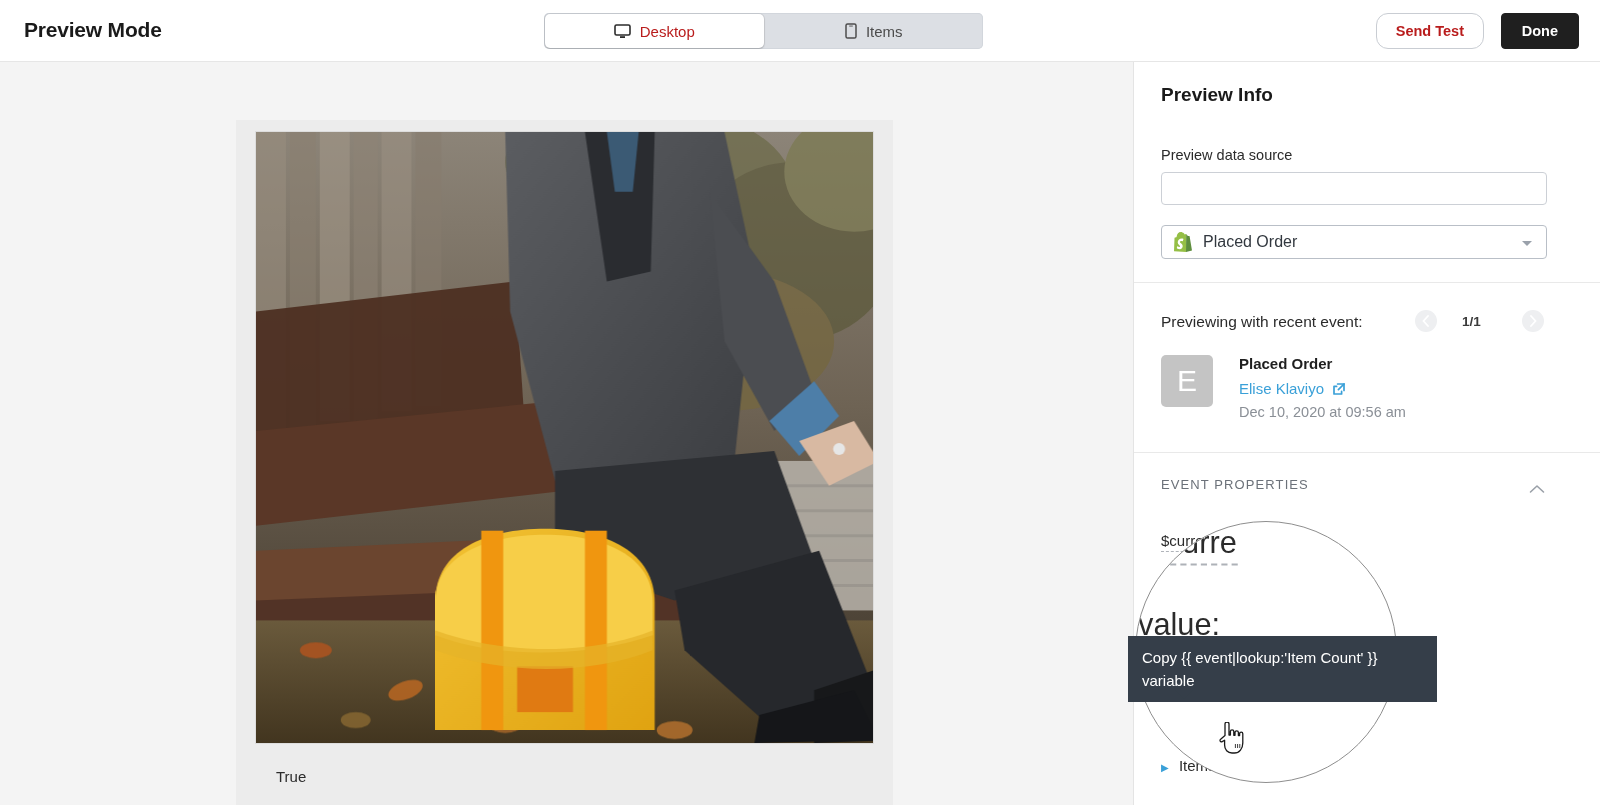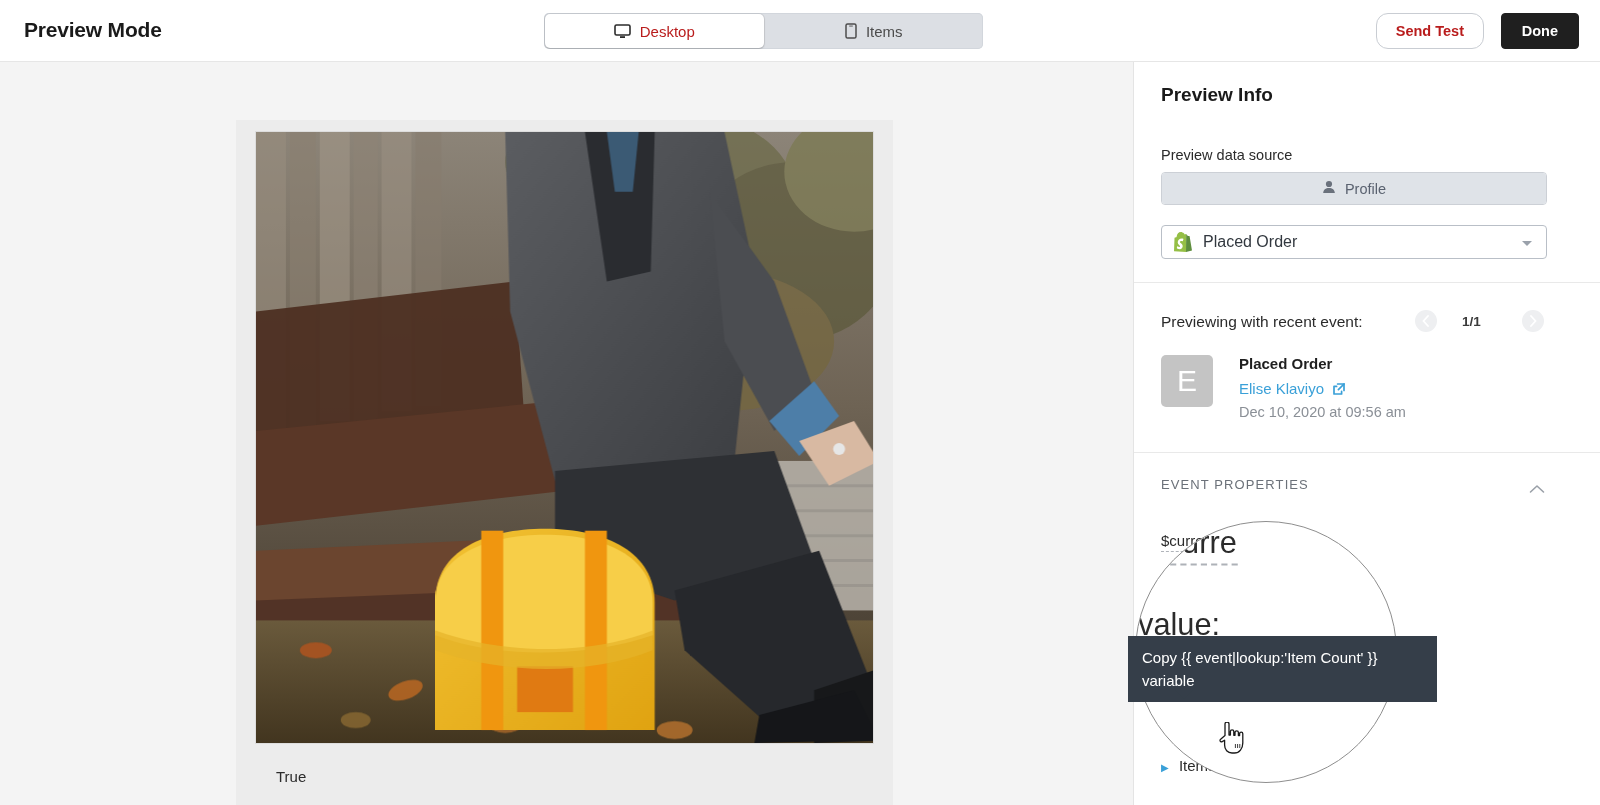--- a/index.html
+++ b/index.html
@@ -312,29 +312,20 @@
     </div>
     <div class="email-caption">True</div>
   </div>
 </div>
 
 <div class="panel">
   <div class="panel-title">Preview Info</div>
   <div class="field-label">Preview data source</div>
 
   <div class="ds-seg">
-    <div class="ds-btn off">
-      <span>
-        <svg width="14" height="14" viewBox="0 0 14 14">
-            <circle cx="7" cy="4" r="3.1" fill="#6a717c"></circle>
-            <path d="M1.2 13c0-3.1 2.6-5 5.8-5s5.8 1.9 5.8 5z" fill="#6a717c"></path>
-          </svg>
-      </span>
-      <span>Profile</span>
-    </div>
   </div>
 
   <div class="ds-select">
     <svg class="shopify-ico" viewBox="0 0 18 20">
       <path d="M12.2 2.1c-.2-.1-.5 0-.7.1-.1 0-.4.1-.8.3-.4-1.1-1.1-2.1-2.3-2.1h-.1C7.9.1 7.5 0 7.2 0 4.6 0 3.4 3.2 3 4.9l-1.8.6c-.6.2-.6.2-.7.8L0 19.2 12.2 20Z" fill="#95BF46"></path>
       <path d="M12.2 2.1 12 20 18 18.6 15.6 4.2c0-.2-.2-.3-.3-.3h-1.5s-.9-.9-1.3-1.3z" fill="#5E8E3E"></path>
       <path d="M9.4 7.2 8.7 9.4s-.7-.4-1.5-.4c-1.2 0-1.3.8-1.3 1 0 1.1 2.8 1.5 2.8 4 0 2-1.2 3.2-2.9 3.2-2 0-3-1.3-3-1.3l.5-1.8s1 .9 1.9.9c.6 0 .8-.5.8-.8 0-1.4-2.3-1.5-2.3-3.8 0-1.9 1.4-3.8 4.2-3.8 1.1 0 1.5.3 1.5.3z" fill="#FFFFFF"></path>
       <path d="M8.5 1.9c-.1 0-.2.1-.3.1 0-.1-.1-.3-.2-.5C7.6.7 7.1.3 6.5.3 6.4.3 6.4.3 6.3.4 6.3.3 6.2.2 6.1.2 5.6 0 5 .2 4.3.9 3.4 1.9 2.8 3.4 2.5 5l1.6-.5C4.6 2.9 5.4 1.4 6.2 1.4c.1 0 .2 0 .3.1-.6.6-1 1.6-1.2 2.5L7 3.5c.2-1 .7-1.5 1.2-1.6z" fill="#95BF46"></path>
     </svg>
     <span class="ds-select-text">Placed Order</span>

